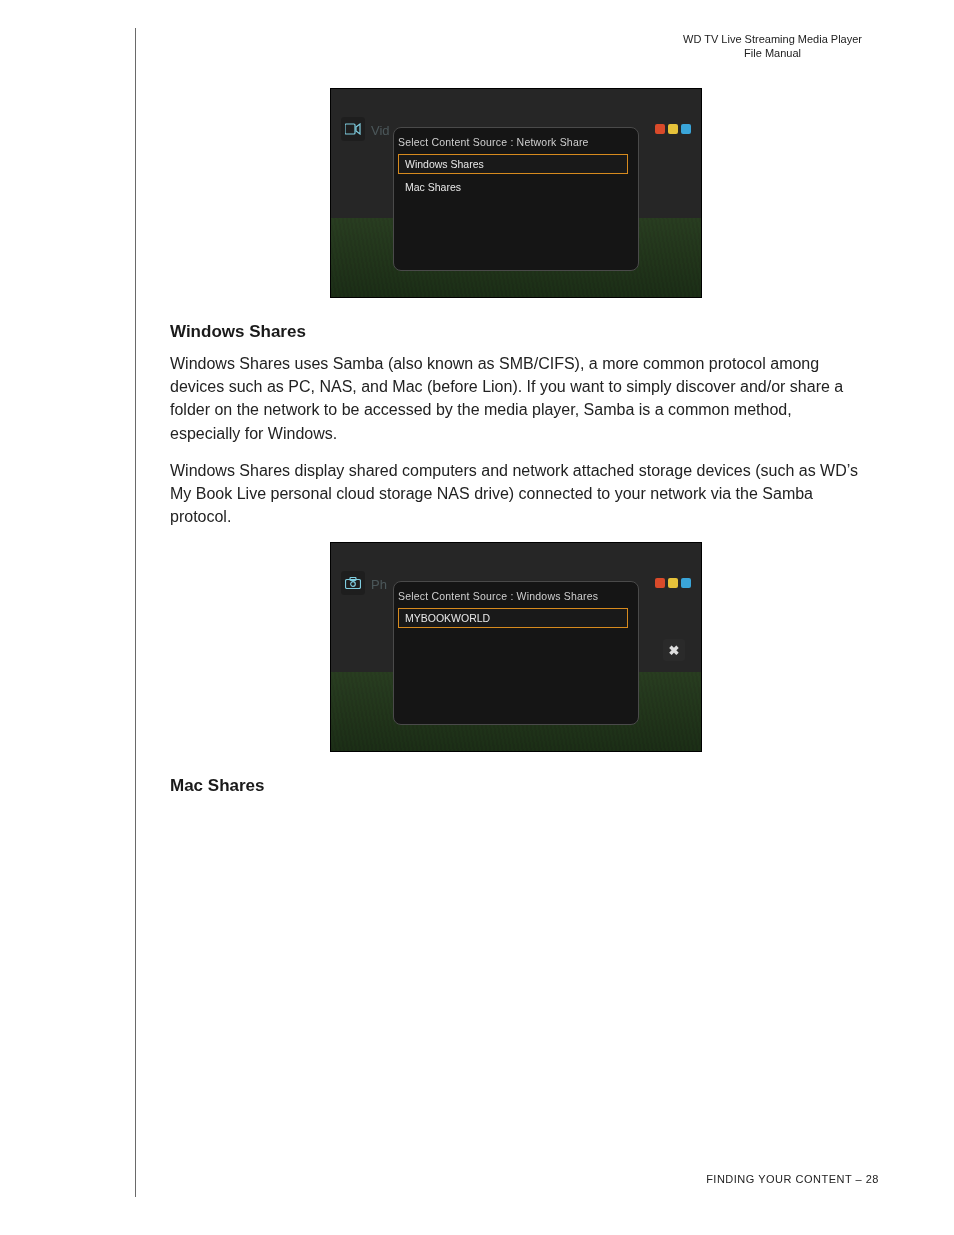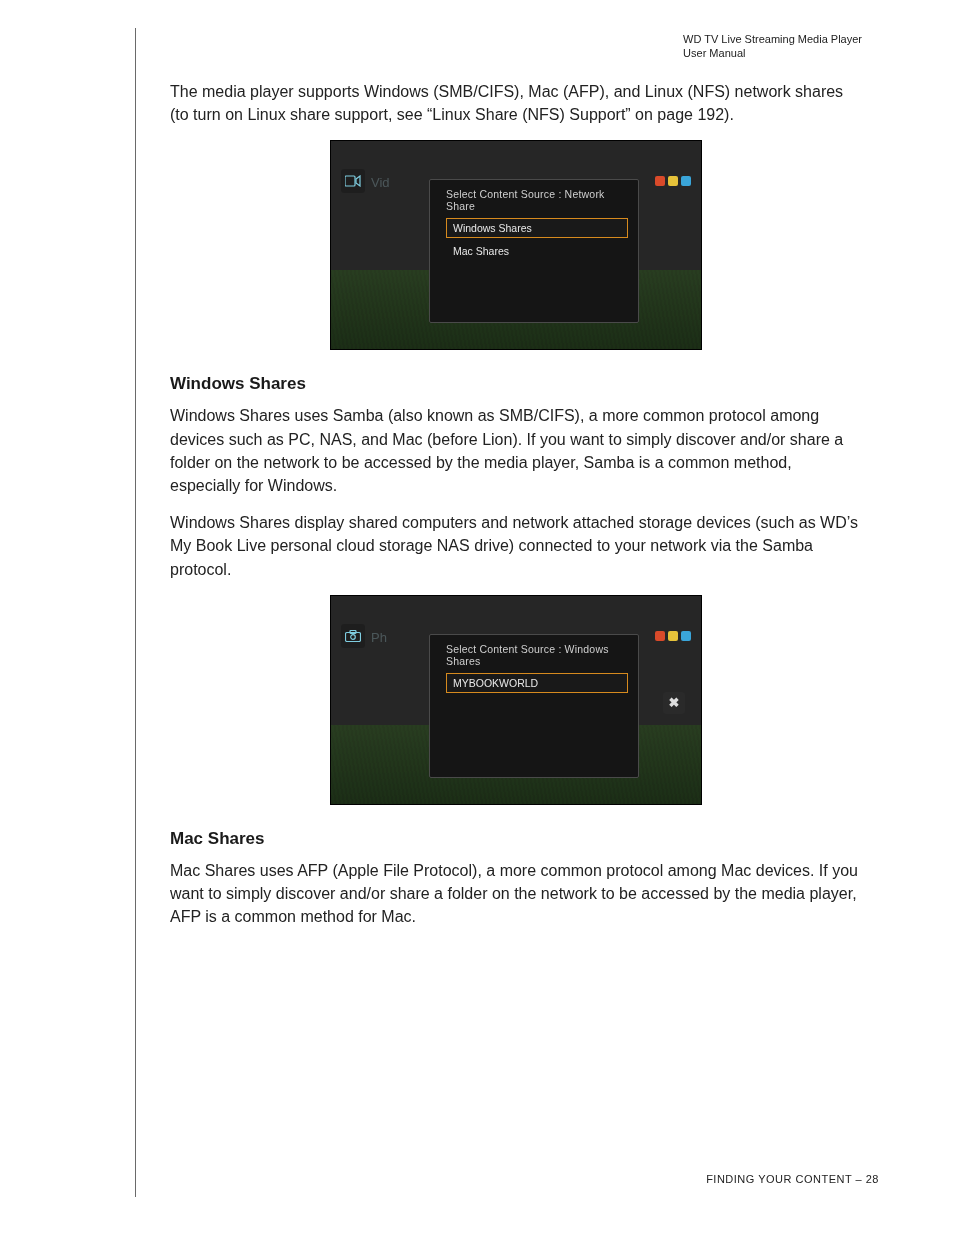--- a/index.html
+++ b/index.html
@@ -20,21 +20,21 @@
     left: 135px;
     top: 28px;
     bottom: 38px;
     width: 0;
     border-left: 1px solid #6a6a6a;
   }
   .running-header {
     position: absolute;
     right: 92px;
     top: 32px;
-    text-align: left;
+    text-align: center;
     font-size: 11px;
     line-height: 1.3;
     color: #222;
   }
   .content {
     position: absolute;
     left: 170px;
     right: 92px;
     top: 80px;
   }
@@ -116,26 +116,25 @@
     border-radius: 2px;
   }
   .dialog {
     position: absolute;
     left: 62px;
     right: 62px;
     top: 38px;
     bottom: 26px;
     background: #151515;
     border: 1px solid #4a4a4a;
-    border-radius: 2px;
-    padding: 8px 10px 10px 16px;
+    border-radius: 8px;
+    padding: 8px 10px 10px 4px;
     box-sizing: border-box;
     color: #d8d8d8;
     font-size: 11px;
-    margin-left: 36px;
   }
   .dialog-title {
     font-size: 10.5px;
     color: #cfcfcf;
     margin-bottom: 6px;
     letter-spacing: 0.2px;
   }
   .dialog-item {
     font-size: 10.5px;
     color: #e8e8e8;
@@ -173,26 +172,25 @@
   .footer .sec { text-transform: uppercase; }
 </style>
 </head>
 <body>
 
 <div class="page">
   <div class="side-rule"></div>
 
   <div class="running-header">
     <div>WD TV Live Streaming Media Player</div>
-    <div>User Manual</div>
+    <div>File Manual</div>
   </div>
 
   <div class="content">
 
-    <p class="body">The media player supports Windows (SMB/CIFS), Mac (AFP), and Linux (NFS) network shares (to turn on Linux share support, see “Linux Share (NFS) Support” on page 192).</p>
 
     <div class="figure-wrap">
       <div class="device-screen">
         <div class="grass"></div>
         <div class="side-icon">
           <svg width="16" height="12" viewBox="0 0 16 12">
               <rect x="0" y="1" width="10" height="10" rx="1" fill="none" stroke="#7fcde0" stroke-width="1.2"></rect>
               <path d="M11 4 L15 1 L15 11 L11 8 Z" fill="none" stroke="#7fcde0" stroke-width="1.2"></path>
             </svg>
         </div>
@@ -232,20 +230,19 @@
         </div>
         <div class="dialog">
           <div class="dialog-title">Select Content Source : Windows Shares</div>
           <div class="dialog-item selected">MYBOOKWORLD</div>
         </div>
         <div class="close-box">✖</div>
       </div>
     </div>
 
     <h3 class="subsection">Mac Shares</h3>
-    <p class="body">Mac Shares uses AFP (Apple File Protocol), a more common protocol among Mac devices. If you want to simply discover and/or share a folder on the network to be accessed by the media player, AFP is a common method for Mac.</p>
 
   </div>
 
   <div class="footer">
     <span class="sec">FINDING YOUR CONTENT</span><span> – </span><span>28</span>
   </div>
 </div>
 
 </body></html>

